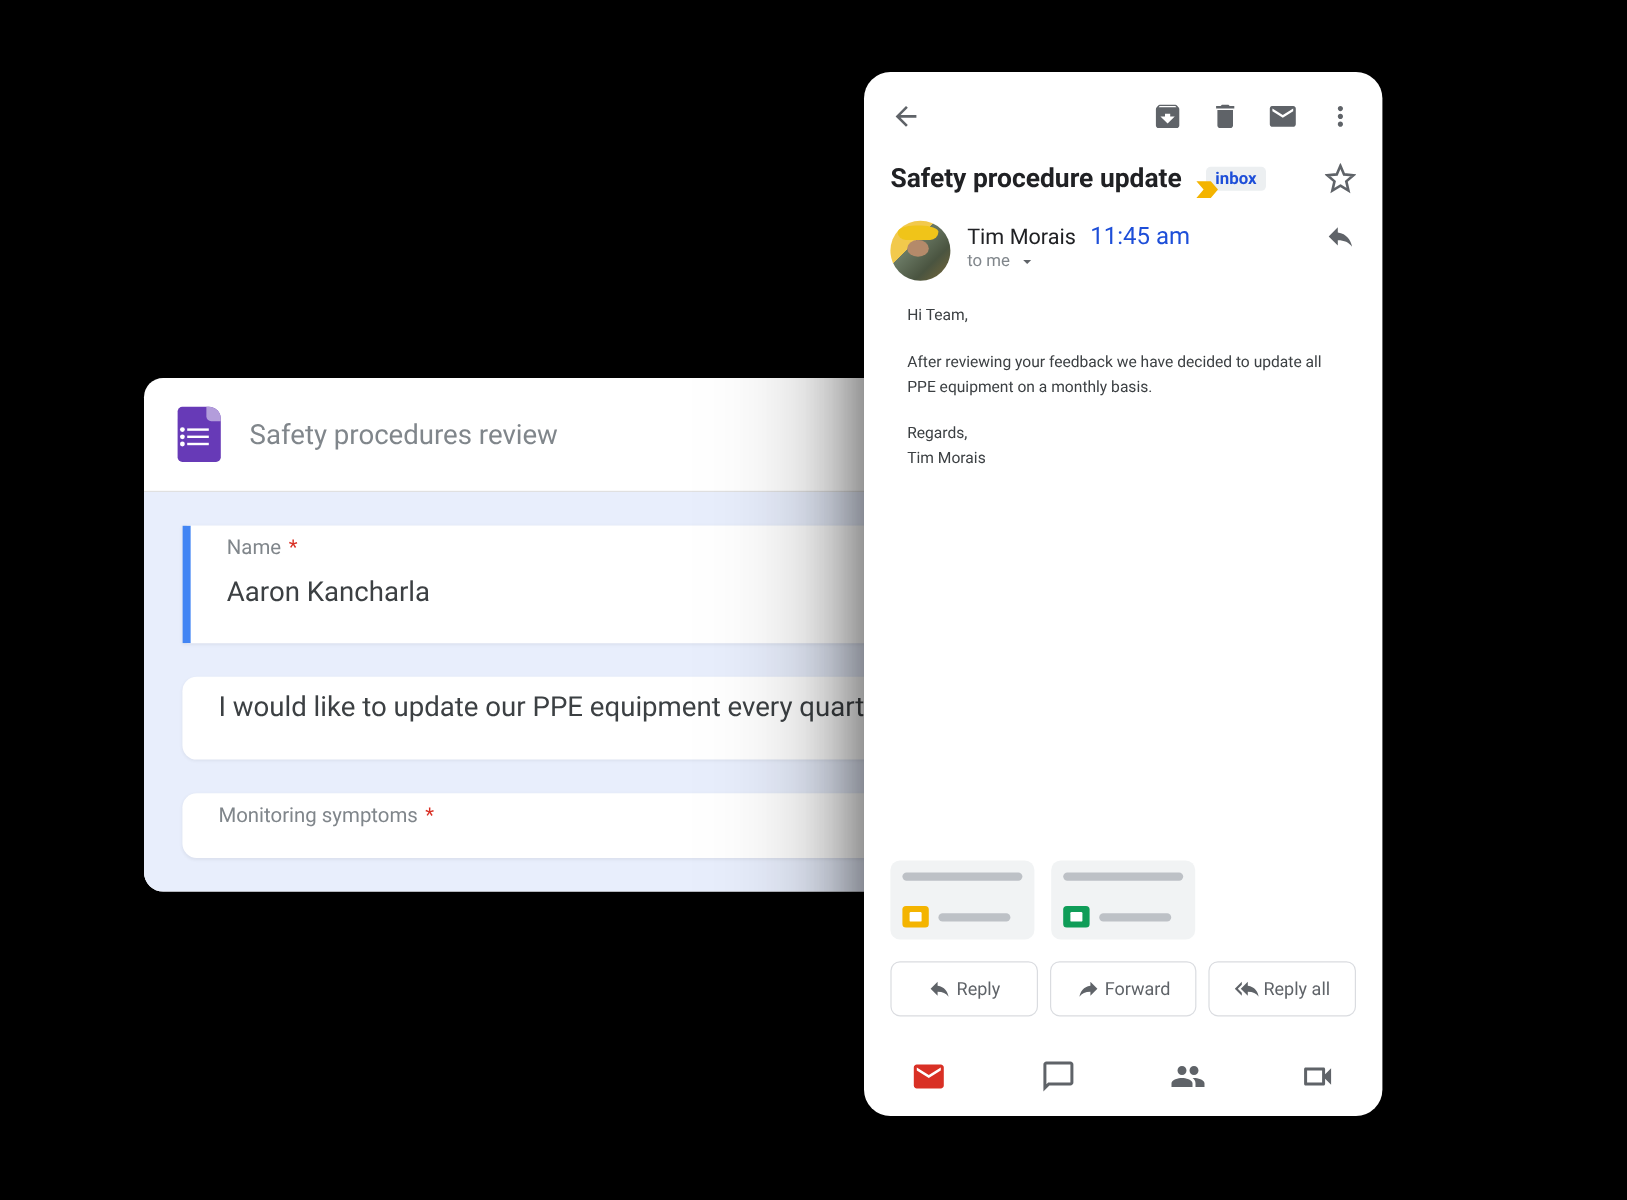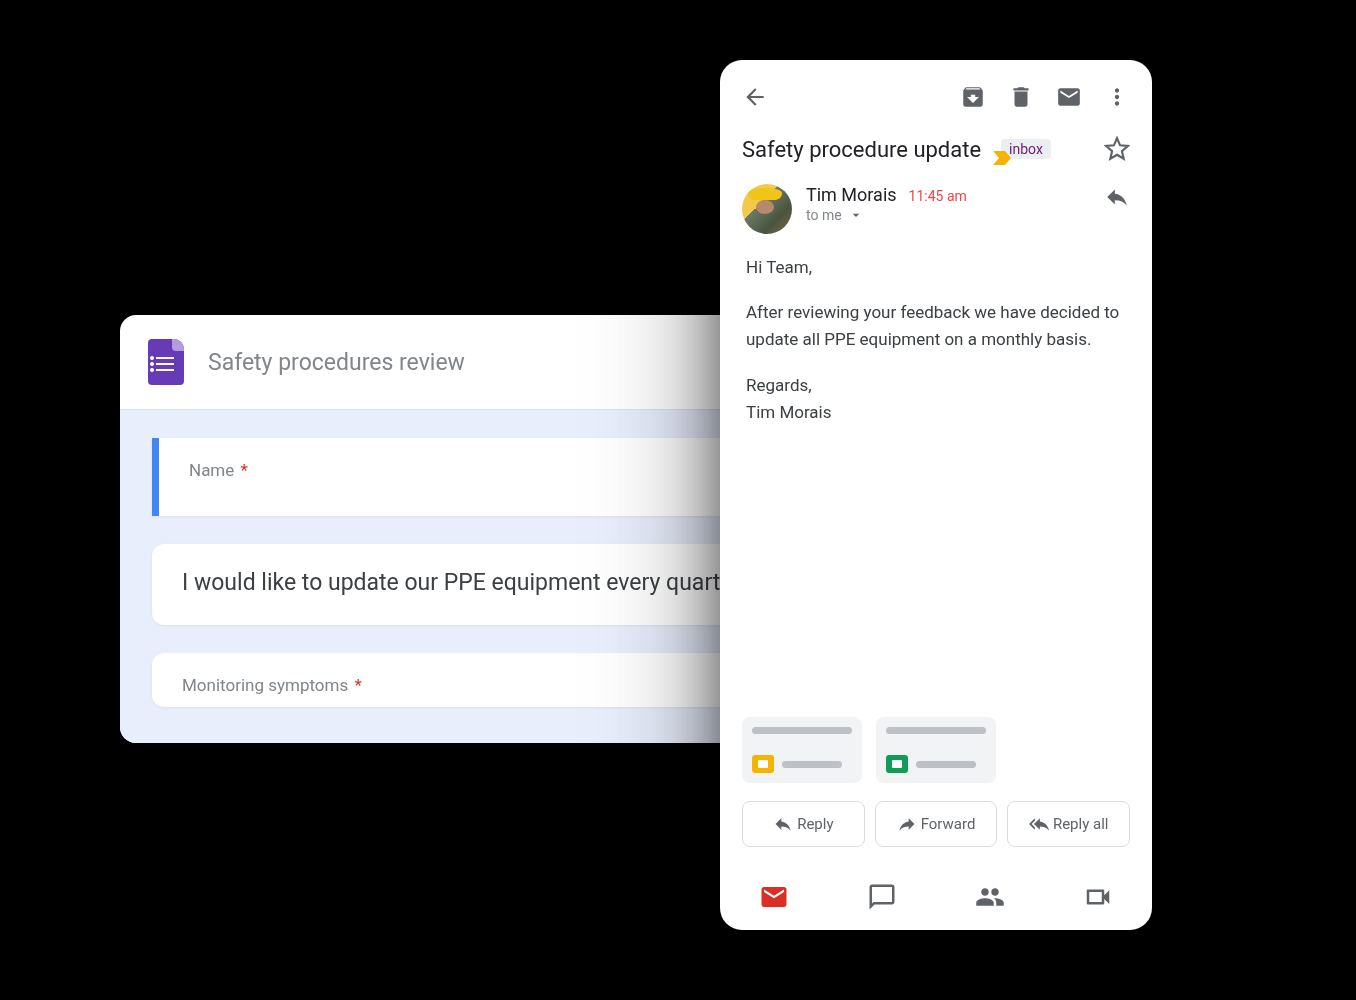--- a/index.html
+++ b/index.html
@@ -68,21 +68,21 @@
       font-weight: 400;
     }
     .forms-body {
       background: #e8eefc;
       padding: 28px 32px 0 32px;
       min-height: 520px;
     }
     .form-card {
       background: #fff;
       border-radius: 12px;
-      padding: 22px 30px 26px;
+      padding: 9px 30px 26px;
       margin-bottom: 28px;
       box-shadow: 0 1px 3px rgba(0,0,0,0.06);
       position: relative;
     }
     .form-card.active {
       border-left: 7px solid #4285f4;
       border-radius: 0 12px 12px 0;
     }
     .form-label {
       color: #80868b;
@@ -123,33 +123,34 @@
     
     .subject-row {
       display: flex;
       align-items: center;
       padding: 26px 22px 6px;
       gap: 10px;
     }
     .subject {
       font-size: 22px;
       color: #202124;
-      font-weight: 400;
+      font-weight: 700;
     }
     .label-arrow {
       width: 0; height: 0;
       position:relative;
     }
     .label-arrow svg { width:24px; height:18px; display:block;}
     .inbox-chip {
       background: #eceff1;
-      color: #701a75;
+      color: #1d4ed8;
       font-size: 14px;
       padding: 2px 8px;
       border-radius: 4px;
+      font-weight: bold;
     }
     .star { margin-left: auto; }
     
     .sender-row {
       display: flex;
       padding: 16px 22px 8px;
       gap: 14px;
       align-items: flex-start;
     }
     .avatar {
@@ -164,28 +165,28 @@
       content:''; position:absolute; top:4px; left:6px; width:34px; height:12px;
       background:#f0c419; border-radius:50% 50% 8px 8px;
     }
     .avatar::after{
       content:''; position:absolute; top:16px; left:14px; width:18px; height:14px;
       background:#b48a6a; border-radius:50%;
     }
     .sender-info { flex: 1; }
     .sender-line1 { display:flex; gap:12px; align-items:baseline;}
     .sender-name { font-size: 18px; color:#202124; }
-    .sender-time { font-size: 14px; color:#ef4444;}
+    .sender-time { font-size: 20px; color:#1d4ed8;}
     .sender-line2 { display:flex; gap:6px; align-items:flex-start; margin-top:2px;}
     .to-me { font-size:14px; color:#80868b;}
     .reply-top { margin-left:auto; }
     
     .mail-body {
-      padding: 12px 26px 0;
-      font-size: 17px;
+      padding: 12px 36px 0;
+      font-size: 13px;
       color: #3c4043;
       line-height: 1.6;
       flex: 1;
     }
     .mail-body p { margin-bottom: 18px;}
     
     .attachments {
       display:flex;
       gap: 14px;
       padding: 0 22px;
@@ -249,20 +250,21 @@
     </div>
     <div class="forms-title">Safety procedures review</div>
   </div>
   <div class="forms-body">
 
     <div class="form-card active">
       <div class="form-label">
         <span>Name</span>
         <span class="req">*</span>
       </div>
+      <div class="form-value">Aaron Kancharla</div>
     </div>
 
     <div class="form-card">
       <div class="form-value">I would like to update our PPE equipment every quarter.</div>
     </div>
 
     <div class="form-card cut">
       <div class="form-label">
         <span>Monitoring symptoms</span>
         <span class="req">*</span>

